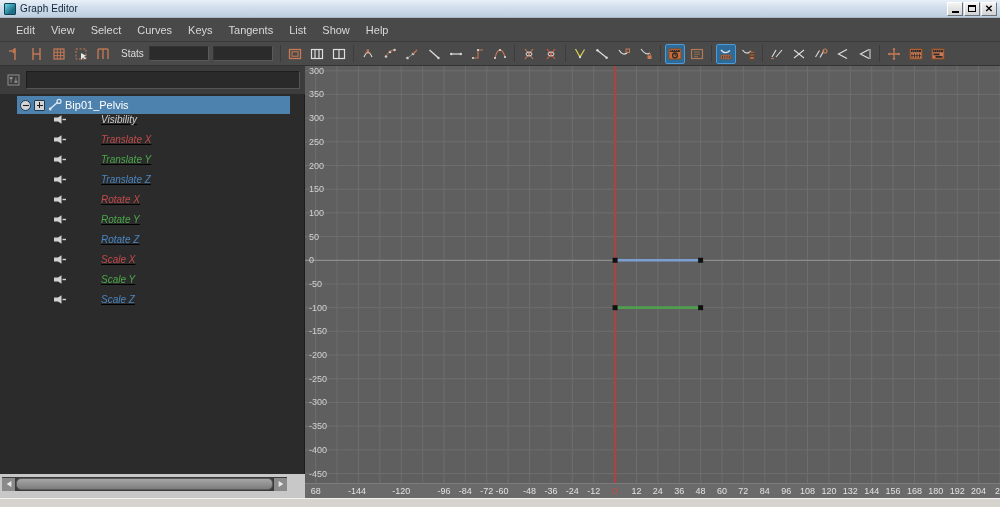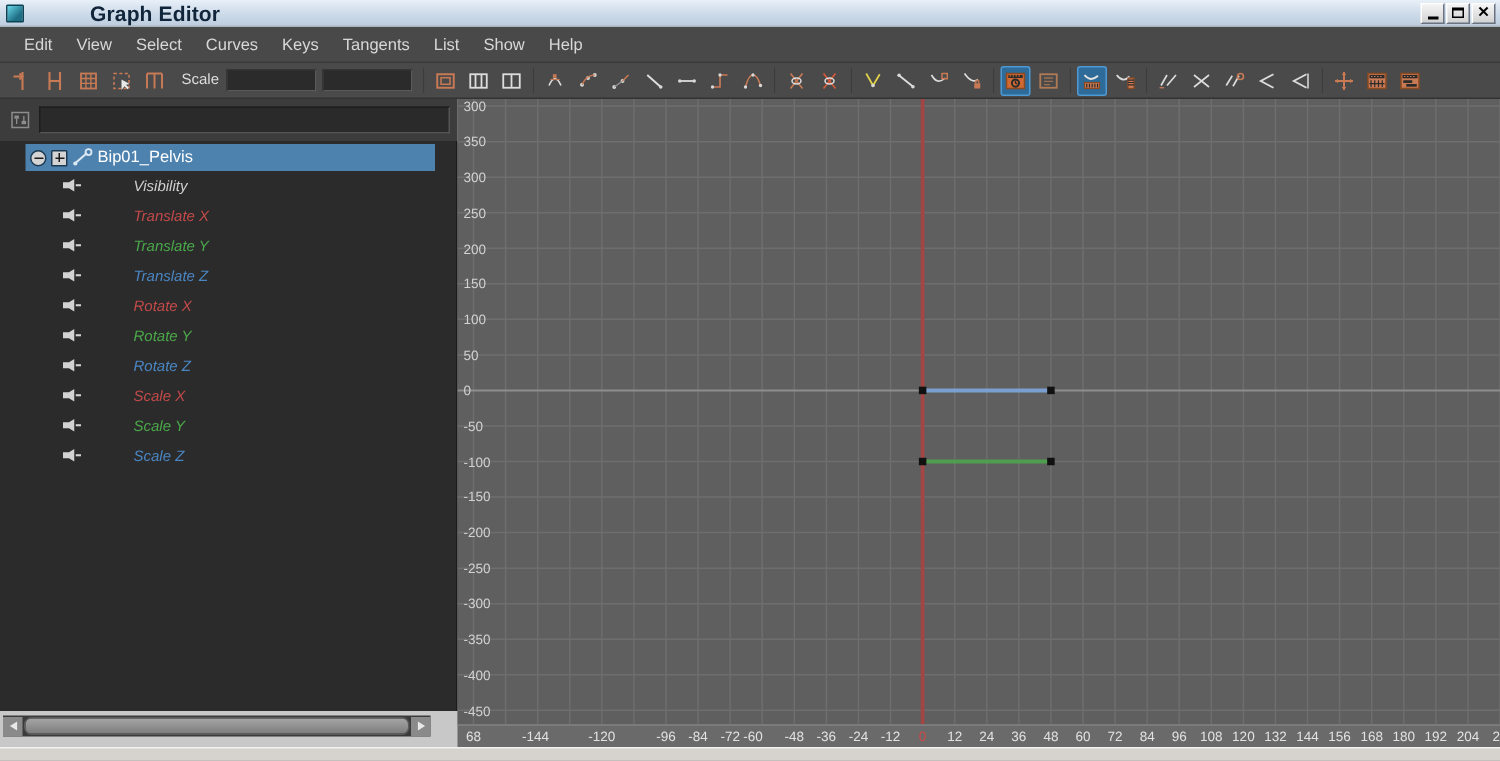--- a/index.html
+++ b/index.html
@@ -23,22 +23,22 @@
     border-bottom: 1px solid #a8b6c4;
     display: flex; align-items: center;
   }
   .tb-icon {
     width: 12px; height: 12px; margin: 0 4px 0 4px;
     background: linear-gradient(135deg, #68d8e8 0%, #1f6f86 70%);
     border: 1px solid #0d4354; border-radius: 1px;
     flex: 0 0 auto;
   }
   .tb-title {
-    font-size: 14px; color: #10243a; font-weight: bold;
-    letter-spacing: .1px; white-space: nowrap; margin-left: 40px;
+    font-size: 10px; color: #10243a; font-weight: normal;
+    letter-spacing: .1px; white-space: nowrap;
   }
   .tb-buttons {
     margin-left: auto; display: flex; align-items: center;
     gap: 1px; padding-right: 3px;
   }
   .tb-btn {
     width: 16px; height: 14px;
     background: linear-gradient(to bottom,#f4f4f4,#d2d2d2);
     border: 1px solid #6b7280; border-top-color: #fff; border-left-color: #fff;
     display: flex; align-items: center; justify-content: center;
@@ -150,22 +150,22 @@
   }
   .expander.sq i:after {
     content: ""; position: absolute; left: 2.5px; top: -2.5px;
     width: 1px; height: 6px; background: #1c1c1c;
   }
   .chan-header-icon { width: 14px; height: 12px; flex: 0 0 auto; }
   .chan-header-label {
     font-size: 11px; color: #fff; white-space: nowrap;
   }
   .chan-row {
-    height: 20px; display: flex; align-items: center;
-    padding-left: 40px; gap: 0;
+    height: 20px; display: flex; align-items: flex-start;
+    padding-left: 52px; gap: 0; text-decoration: underline;
   }
   .chan-mute { width: 16px; height: 12px; flex: 0 0 auto; }
   .chan-label {
     font-size: 10px; font-style: italic; margin-left: 33px;
     white-space: nowrap;
   }
   .c-white { color: #cfcfcf; }
   .c-red   { color: #c34a4a; }
   .c-green { color: #4aa84a; }
   .c-blue  { color: #4a86c3; }
@@ -316,21 +316,21 @@
         <path d="M8 7 L8 14 L10 11.5 L12 13.5 L13 12.5 L11 10.5 L13.5 10 Z" fill="#e8e8e8"></path>
       </svg>
     </div>
     <div class="tool-btn">
       <svg width="16" height="16" viewBox="0 0 16 16">
         <path d="M3 3 V13 M8 3 V13 M13 3 V13" stroke="#c87a55" stroke-width="1.3"></path>
         <path d="M3 3 H13" stroke="#c87a55" stroke-width="1.3"></path>
       </svg>
     </div>
 
-    <div class="stats-label">Scale</div>
+    <div class="stats-label">Stats</div>
     <input class="stats-field" value="" style="">
     <input class="stats-field" value="" style="">
 
     <div class="tool-sep"></div>
 
     <div class="tool-btn">
       <svg width="16" height="16" viewBox="0 0 16 16">
         <rect x="2.5" y="3.5" width="11" height="9" fill="none" stroke="#c87a55" stroke-width="1.3"></rect>
         <rect x="5" y="5.8" width="6" height="4.4" fill="none" stroke="#c87a55" stroke-width="1"></rect>
       </svg>

